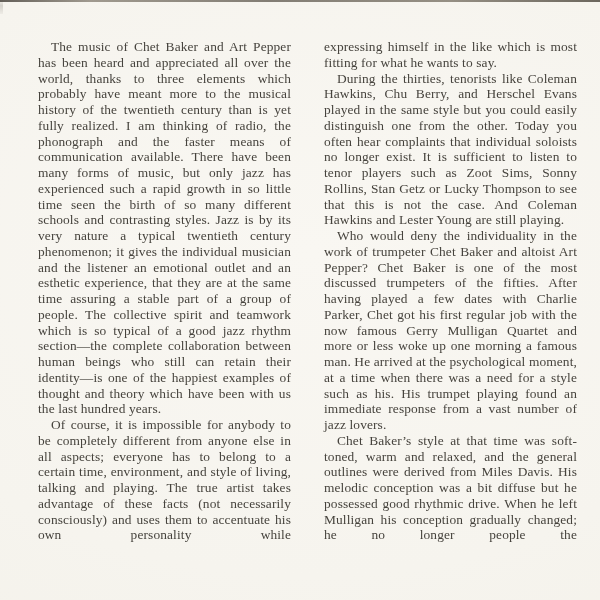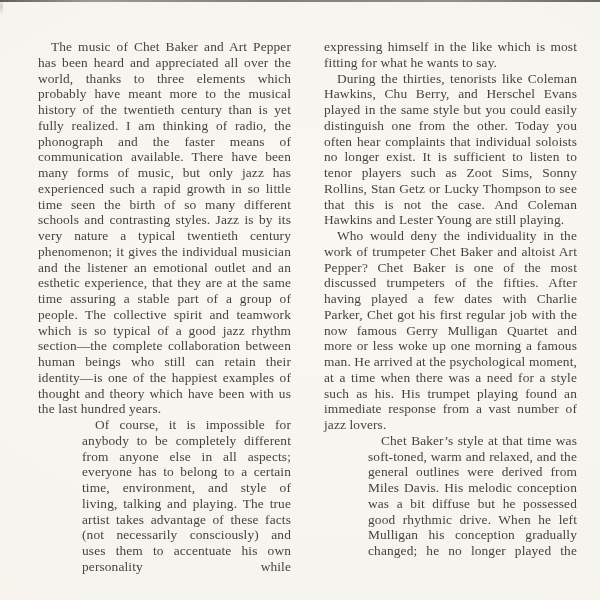--- a/index.html
+++ b/index.html
@@ -53,38 +53,37 @@
   .col p {
     margin: 0;
     padding: 0;
   }
   .col p.indent {
     text-indent: 13px;
   }
   
   .col p.runon {
     text-align-last: justify;
-    margin-left: 44px;
   }
 </style>
 </head>
 <body>
 
 <div class="page">
   <div class="scan-edge-top"></div>
   <div class="scan-edge-corner"></div>
 
   <div class="columns">
 
     <div class="col">
       <p class="indent">The music of Chet Baker and Art Pepper has been heard and appreciated all over the world, thanks to three elements which probably have meant more to the musical history of the twentieth century than is yet fully realized. I am thinking of radio, the phonograph and the faster means of communication available. There have been many forms of music, but only jazz has experienced such a rapid growth in so little time seen the birth of so many different schools and contrasting styles. Jazz is by its very nature a typical twentieth century phenomenon; it gives the individual musician and the listener an emotional outlet and an esthetic experience, that they are at the same time assuring a stable part of a group of people. The collective spirit and teamwork which is so typical of a good jazz rhythm section—the complete collaboration between human beings who still can retain their identity—is one of the happiest examples of thought and theory which have been with us the last hundred years.</p>
       <p class="indent runon">Of course, it is impossible for anybody to be completely different from anyone else in all aspects; everyone has to belong to a certain time, environment, and style of living, talking and playing. The true artist takes advantage of these facts (not necessarily consciously) and uses them to accentuate his own personality while</p>
     </div>
 
     <div class="col">
       <p>expressing himself in the like which is most fitting for what he wants to say.</p>
       <p class="indent">During the thirties, tenorists like Coleman Hawkins, Chu Berry, and Herschel Evans played in the same style but you could easily distinguish one from the other. Today you often hear complaints that individual soloists no longer exist. It is sufficient to listen to tenor players such as Zoot Sims, Sonny Rollins, Stan Getz or Lucky Thompson to see that this is not the case. And Coleman Hawkins and Lester Young are still playing.</p>
       <p class="indent">Who would deny the individuality in the work of trumpeter Chet Baker and altoist Art Pepper? Chet Baker is one of the most discussed trumpeters of the fifties. After having played a few dates with Charlie Parker, Chet got his first regular job with the now famous Gerry Mulligan Quartet and more or less woke up one morning a famous man. He arrived at the psychological moment, at a time when there was a need for a style such as his. His trumpet playing found an immediate response from a vast number of jazz lovers.</p>
-      <p class="indent runon">Chet Baker’s style at that time was soft-toned, warm and relaxed, and the general outlines were derived from Miles Davis. His melodic conception was a bit diffuse but he possessed good rhythmic drive. When he left Mulligan his conception gradually changed; he no longer played the</p>
+      <p class="indent runon">Chet Baker’s style at that time was soft-toned, warm and relaxed, and the general outlines were derived from Miles Davis. His melodic conception was a bit diffuse but he possessed good rhythmic drive. When he left Mulligan his conception gradually changed; he no longer people the</p>
     </div>
 
   </div>
 </div>
 
 </body></html>

